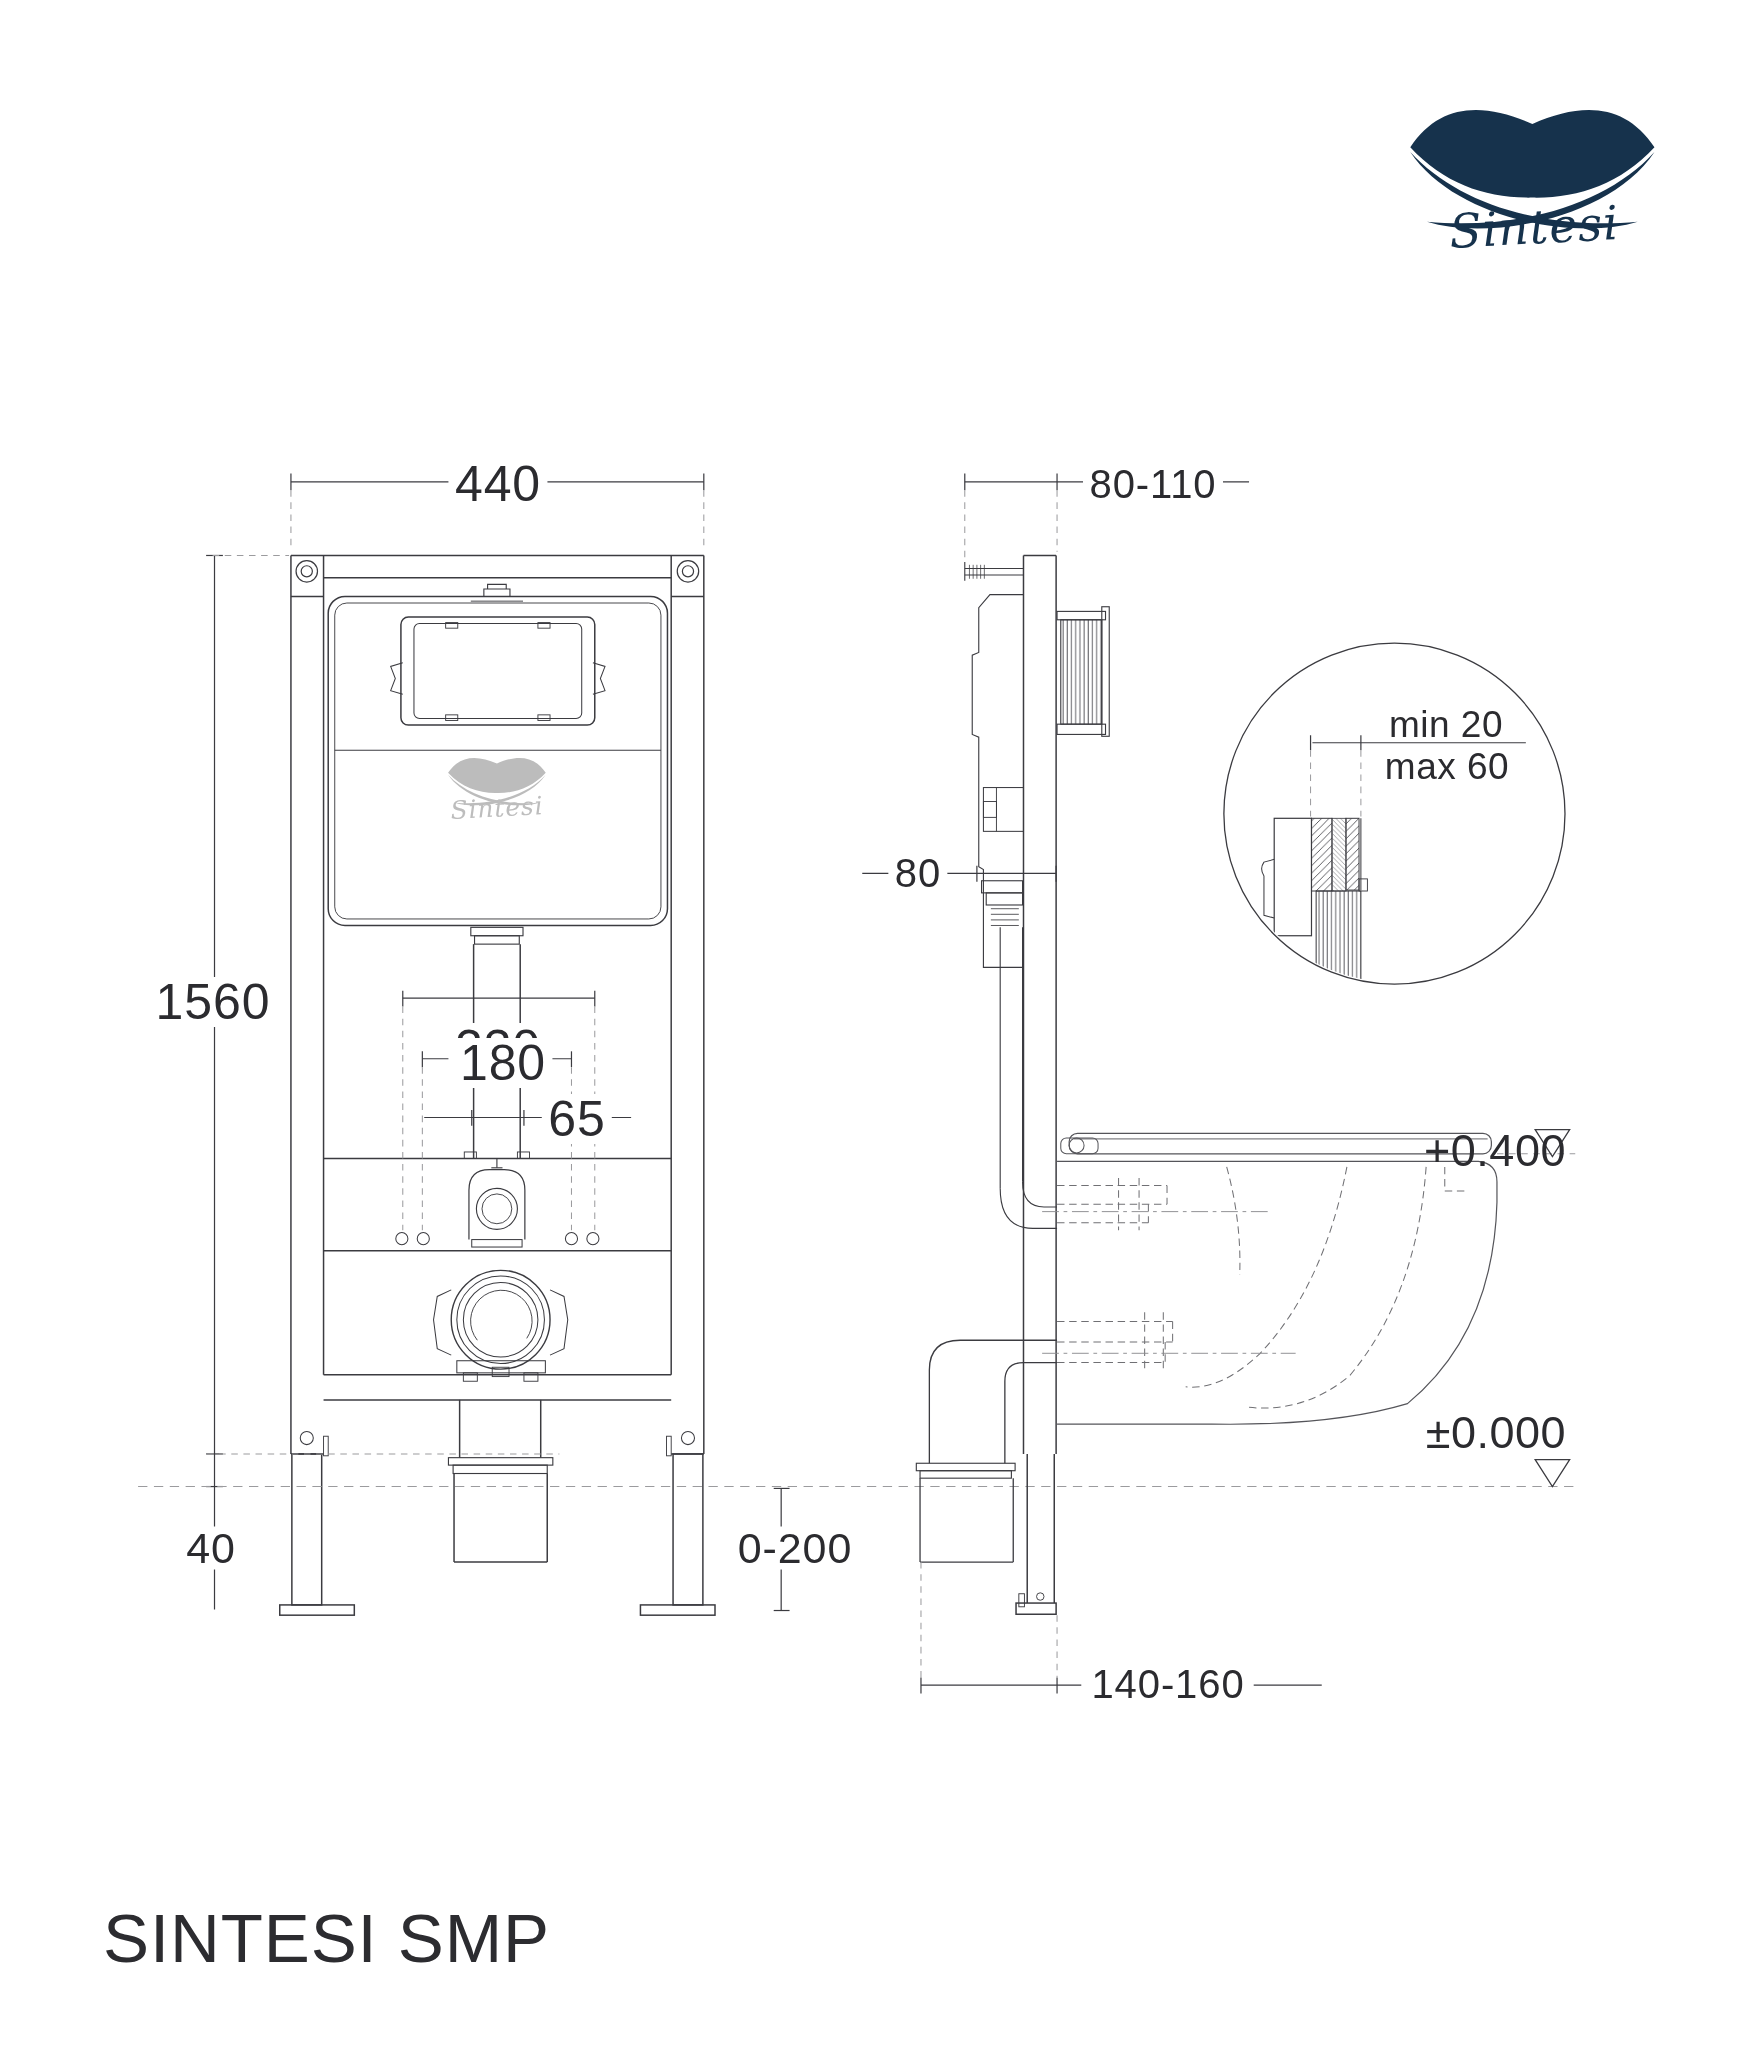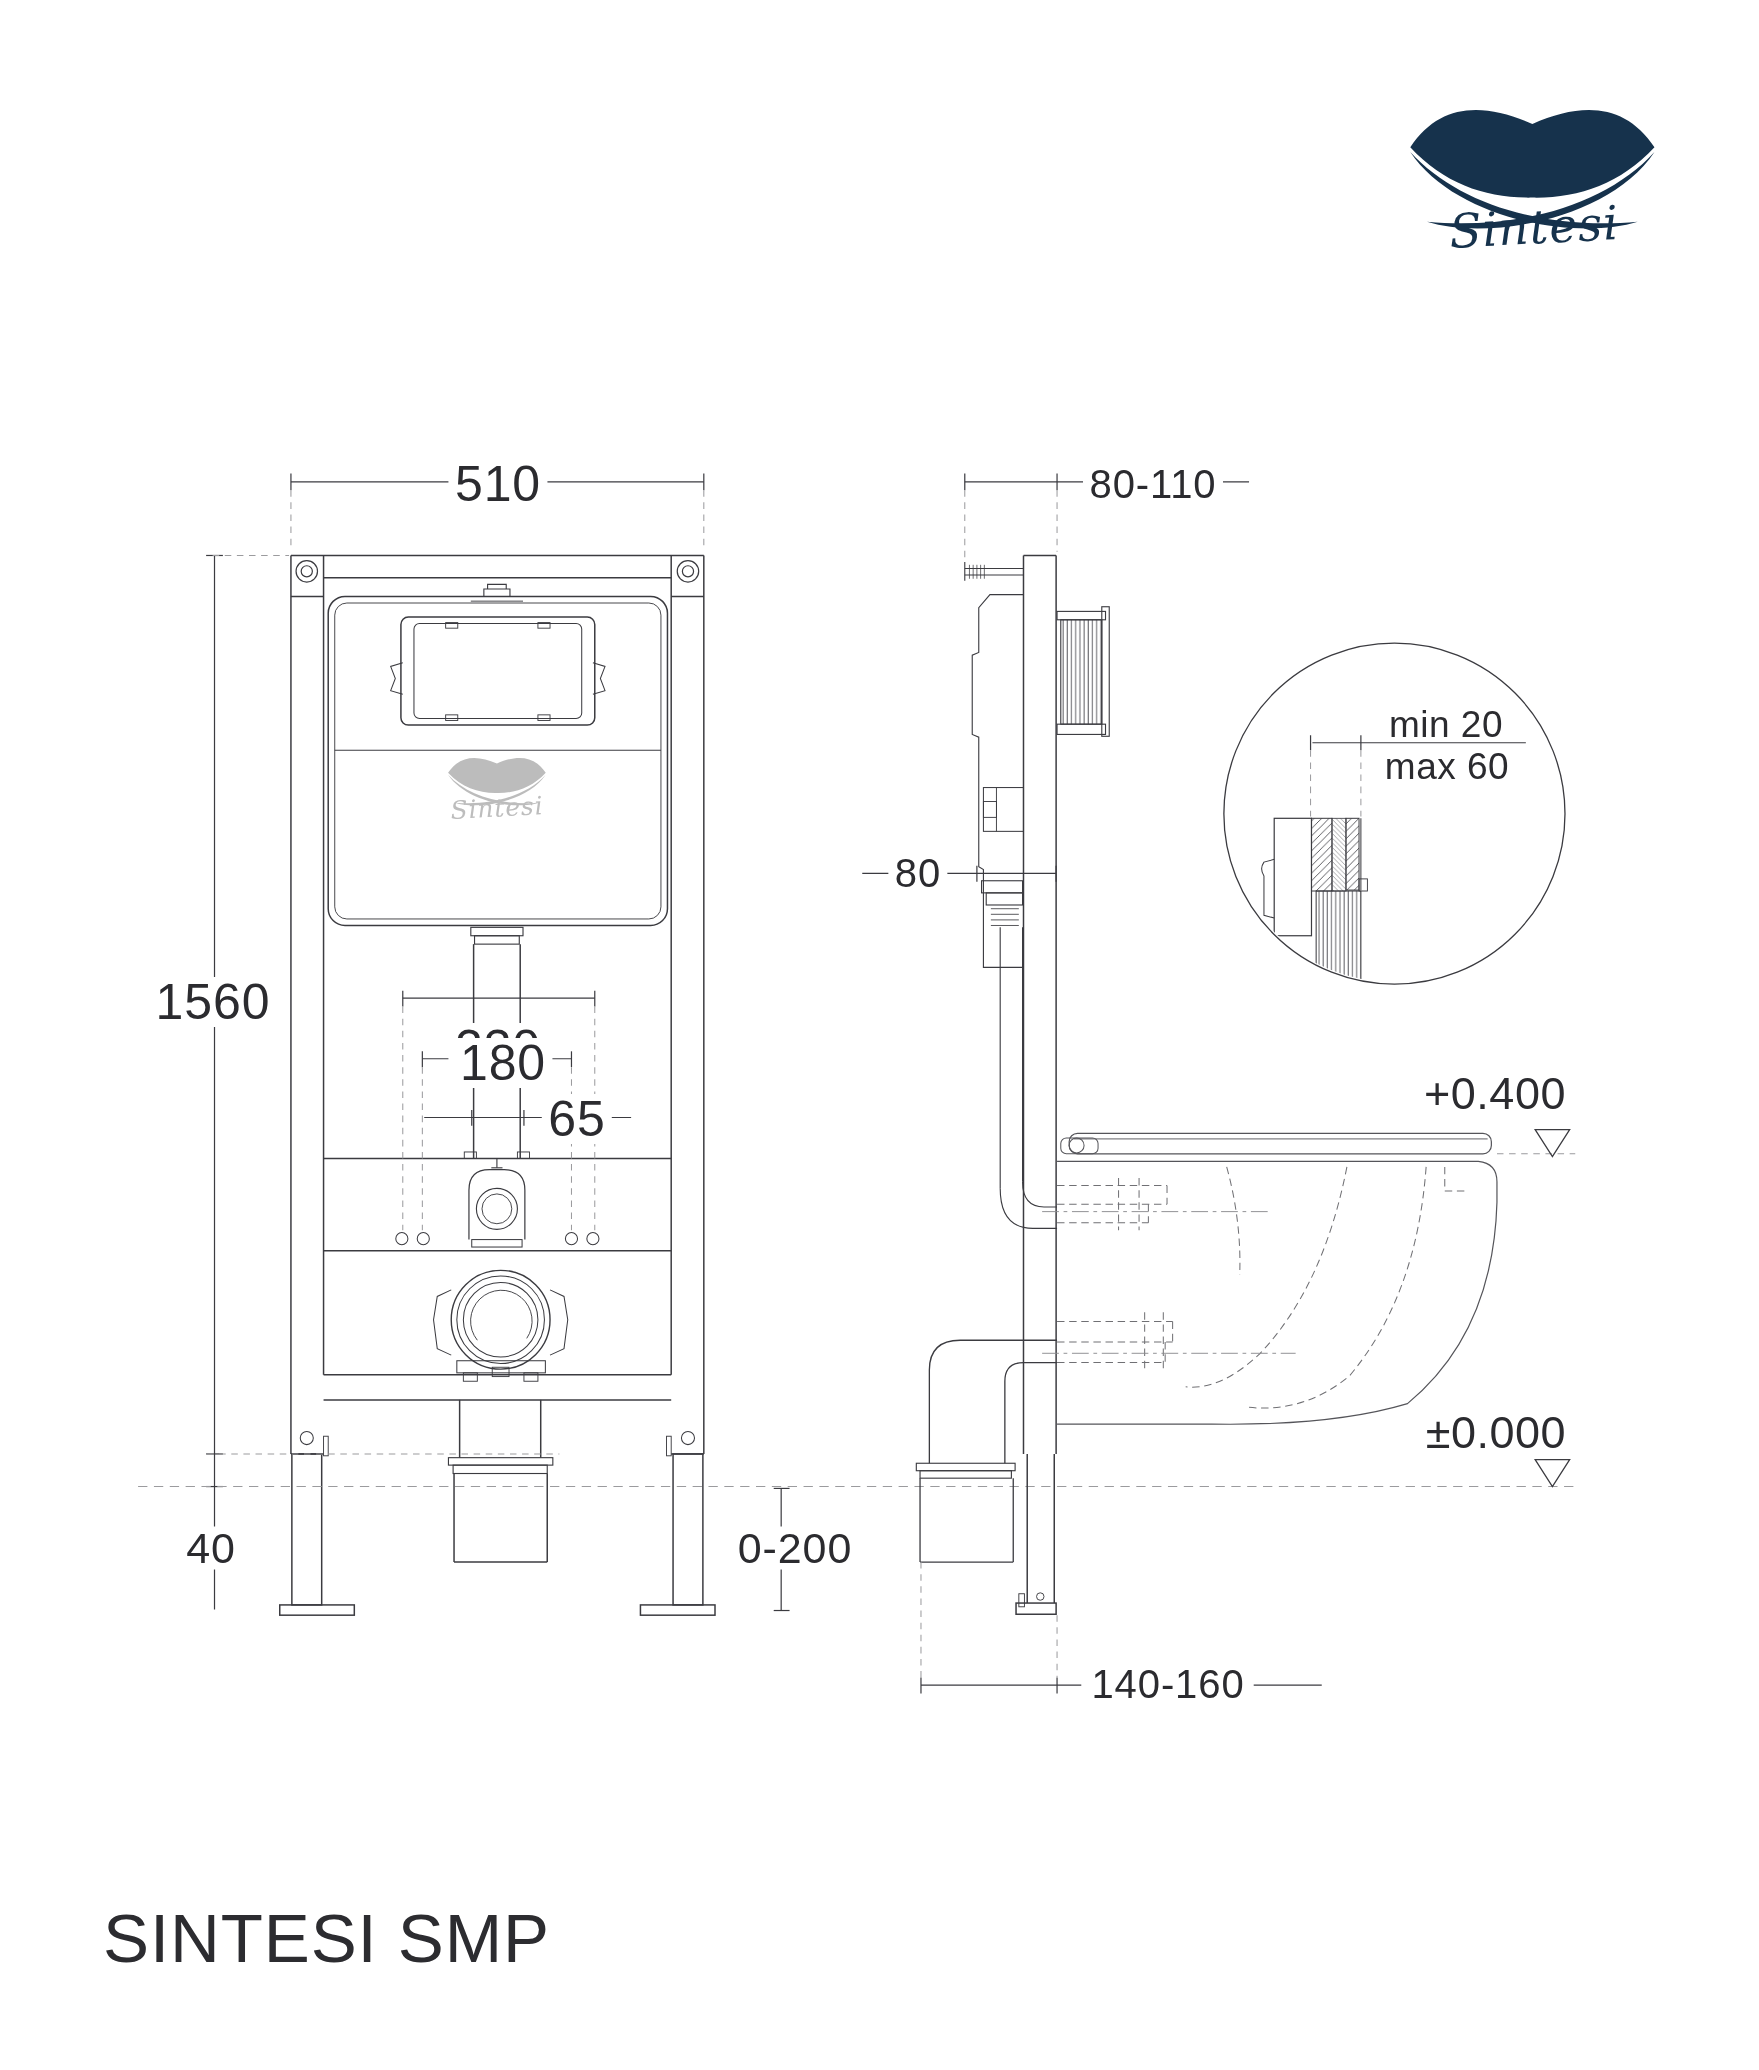--- a/index.html
+++ b/index.html
@@ -318,33 +318,33 @@
     <path d="M1775,163 C1725,218 1633,247 1531,238 C1598,259 1728,234 1775,163 Z"></path>
   </g>
 
   <g fill="#bcbcbc" stroke="none" transform="translate(-124.6,766) scale(0.4)">
     <path d="M1513,158 C1545,110 1592,110 1644,133 C1696,110 1743,110 1775,158 C1738,198 1692,213 1644,212 C1596,213 1550,198 1513,158 Z"></path>
     <path d="M1513,163 C1563,218 1655,247 1757,238 C1690,259 1560,234 1513,163 Z"></path>
     <path d="M1775,163 C1725,218 1633,247 1531,238 C1598,259 1728,234 1775,163 Z"></path>
   </g>
 </svg>
 
-<div class="lbl fs54" style="left:498px;top:484px;">510</div>
+<div class="lbl fs54" style="left:498px;top:484px;">440</div>
 <div class="lbl fs54" style="left:213px;top:1002px;">1560</div>
 <div class="lbl fs54" style="left:498px;top:1048px;">230</div>
 <div class="lbl fs54" style="left:503px;top:1063px;">180</div>
 <div class="lbl fs54" style="left:577px;top:1119px;">65</div>
 <div class="lbl fs46" style="left:211px;top:1548px;">40</div>
 <div class="lbl fs46" style="left:795px;top:1548px;">0-200</div>
 
 <div class="lbl fs52" style="left:1153px;top:484px;">80-110</div>
 <div class="lbl fs52" style="left:918px;top:873px;">80</div>
 <div class="lbl fs52" style="left:1168px;top:1684px;">140-160</div>
 
-<div class="lbl level nobg" style="left:1495px;top:1093px;text-align:right;">+0.400</div>
+<div class="lbl level nobg" style="left:1495px;top:1150px;text-align:right;">+0.400</div>
 <div class="lbl level nobg" style="left:1496px;top:1432px;">±0.000</div>
 
 <div class="lbl fs40 nobg" style="left:1446px;top:724px;">min 20</div>
 <div class="lbl fs40 nobg" style="left:1447px;top:766px;">max 60</div>
 
 <div class="lbl script" id="logo-wordmark" style="left:1534px;top:227px;">Sintesi</div>
 <div class="lbl script" id="watermark-wordmark" style="left:497px;top:808px;">Sintesi</div>
 
 <div id="page-title">SINTESI SMP</div>
 

